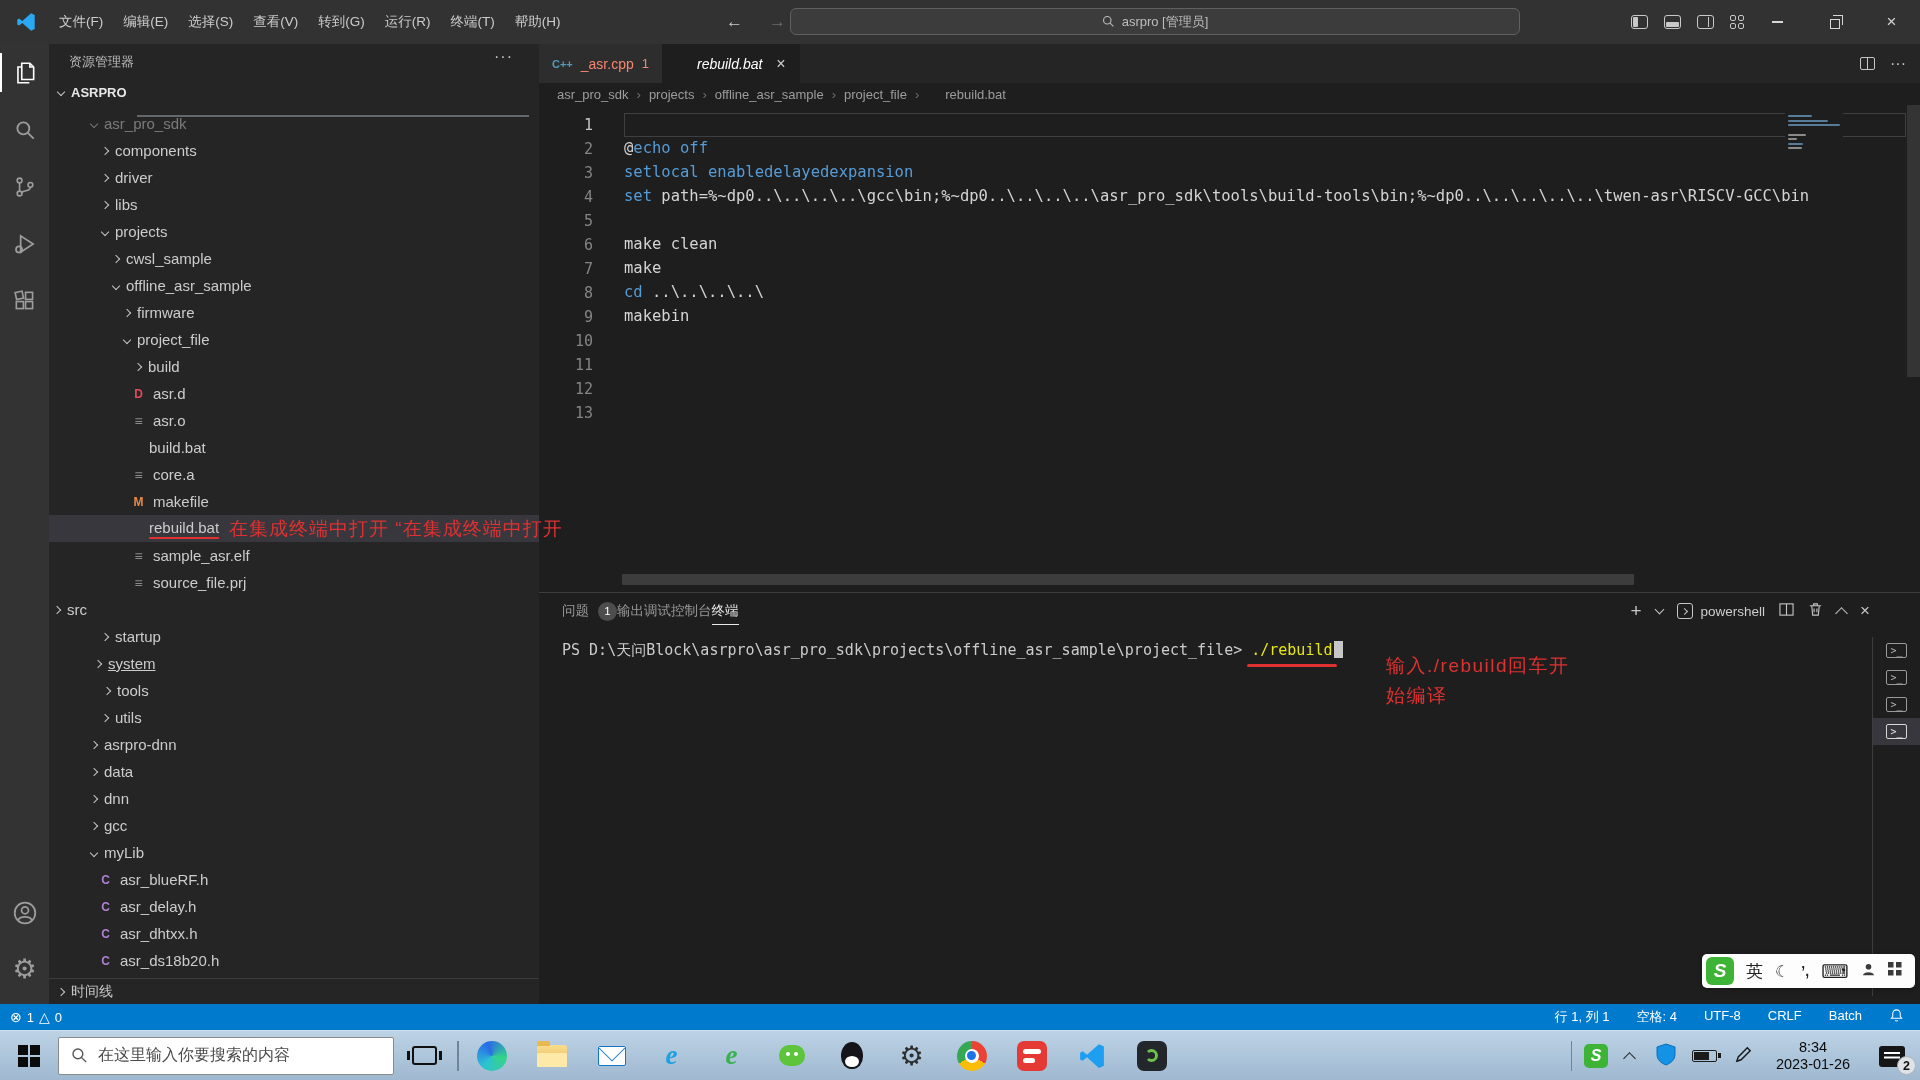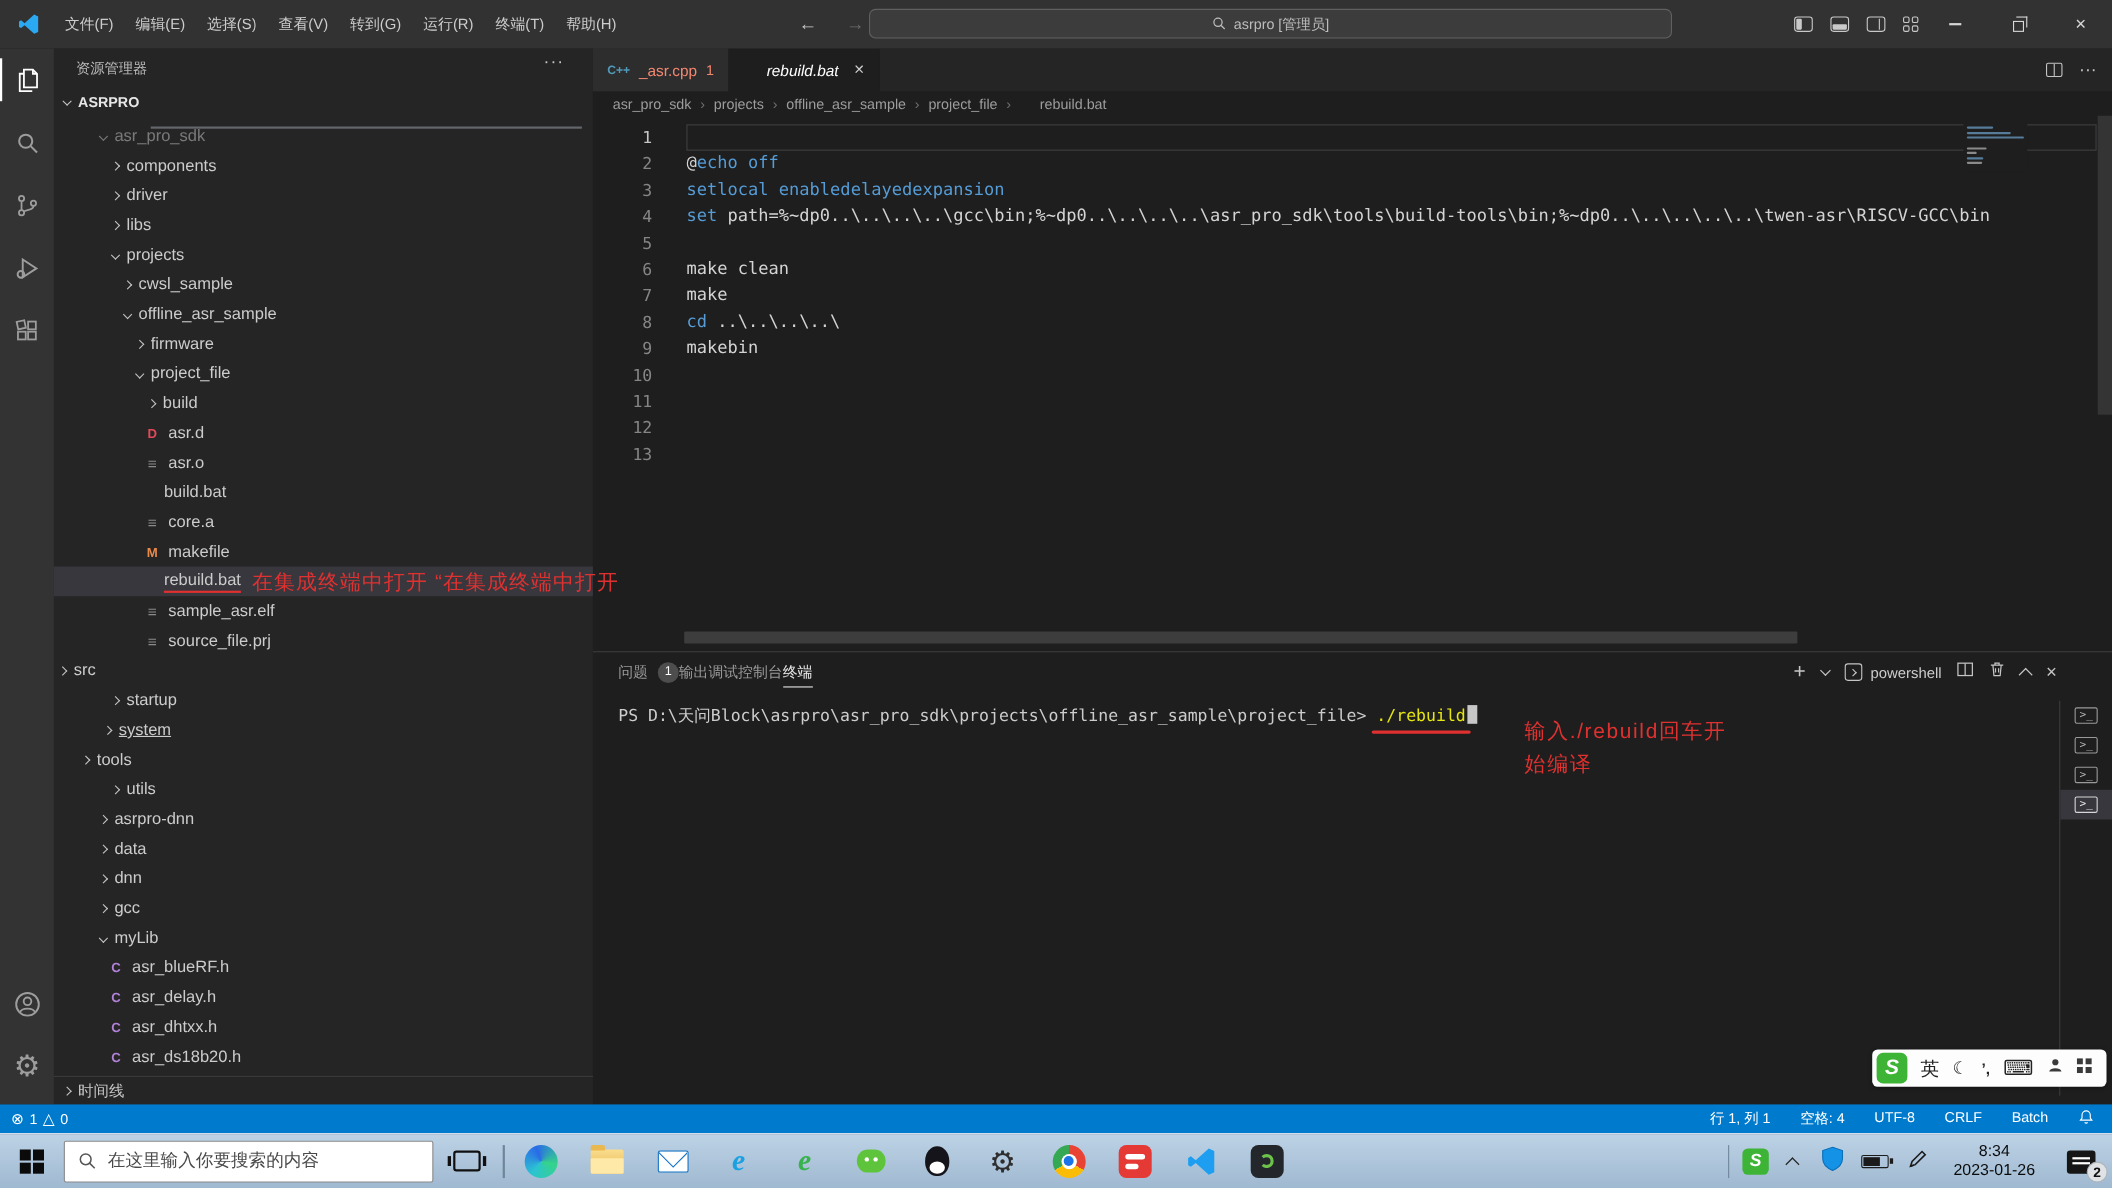--- a/index.html
+++ b/index.html
@@ -370,21 +370,21 @@
           <span class="tlabel">src</span>
         </div>
         <div class="trow" style="padding-left: 48px;">
           <span class="chev"></span>
           <span class="tlabel">startup</span>
         </div>
         <div class="trow" style="padding-left: 41px; text-decoration: underline;">
           <span class="chev"></span>
           <span class="tlabel">system</span>
         </div>
-        <div class="trow" style="padding-left: 21px;">
+        <div class="trow" style="padding-left: 50px;">
           <span class="chev"></span>
           <span class="tlabel">tools</span>
         </div>
         <div class="trow" style="padding-left: 48px;">
           <span class="chev"></span>
           <span class="tlabel">utils</span>
         </div>
         <div class="trow" style="padding-left: 37px;">
           <span class="chev"></span>
           <span class="tlabel">asrpro-dnn</span>

